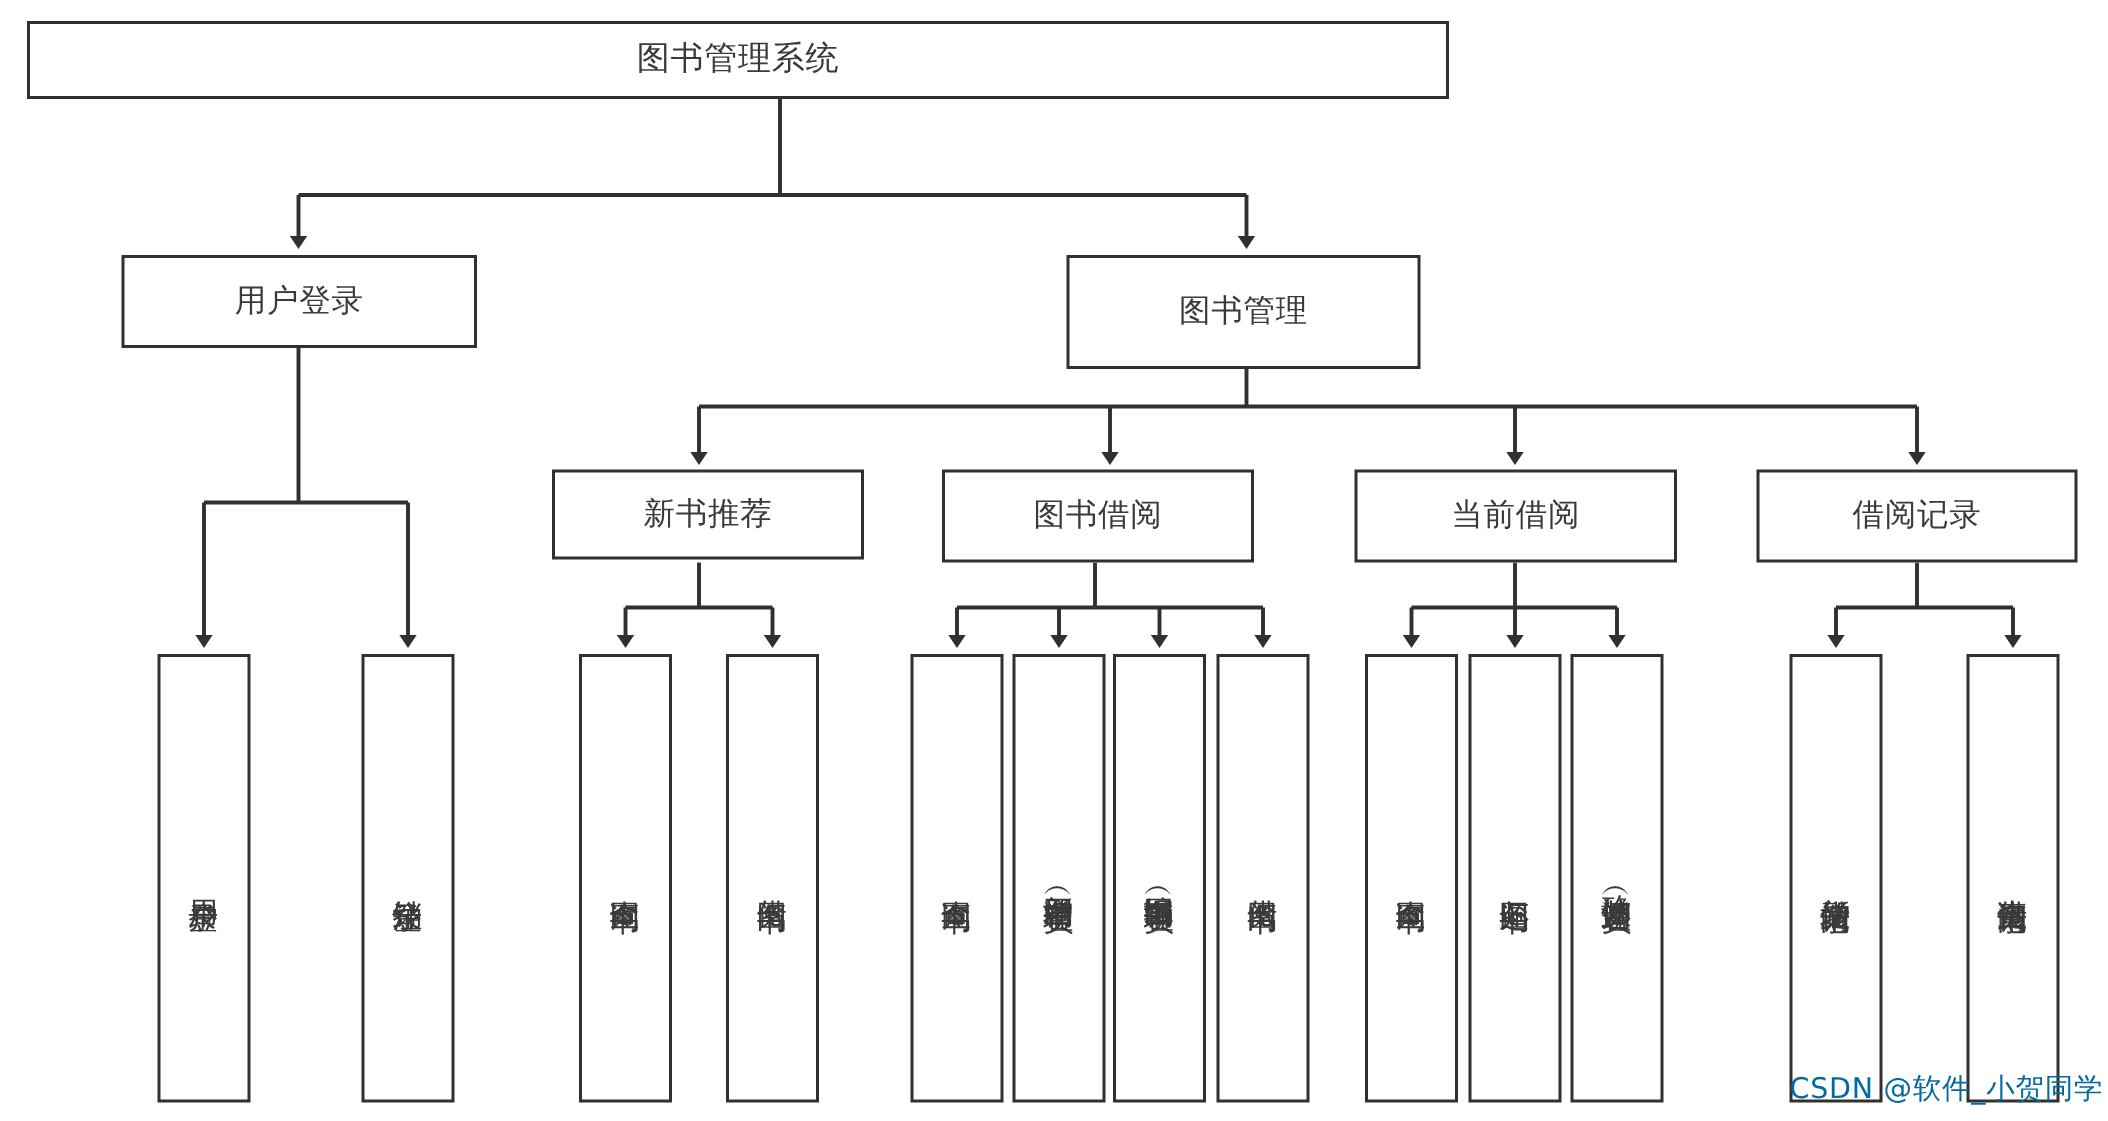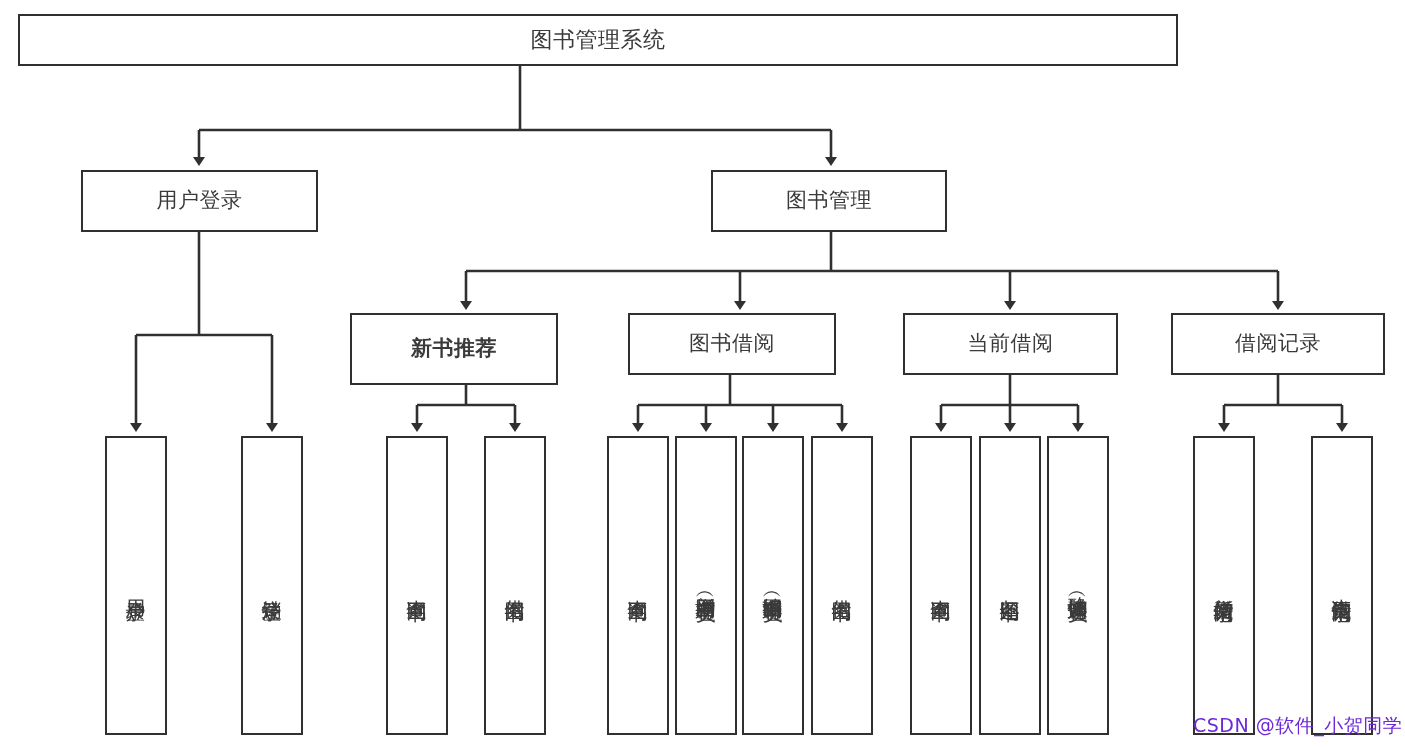--- a/index.html
+++ b/index.html
@@ -52,21 +52,21 @@
     padding: 4px 0;
   }
   .node.leaf .vlabel {
     writing-mode: vertical-rl;
     text-orientation: upright;
     white-space: normal;
     max-height: 100%;
   }
   .watermark {
     position: absolute;
-    color: #6d28d9;
+    color: #0369a1;
     font-size: 19px;
     letter-spacing: 0.5px;
     white-space: nowrap;
     user-select: none;
   }
 </style>
 </head>
 <body>
 
 <div id="canvas">
@@ -114,32 +114,32 @@
       <path d="M1010,405 L1010,424" marker-end="url(#arrow)"></path>
       <path d="M1078,405 L1078,424" marker-end="url(#arrow)"></path>
 
       <path d="M1278,375 L1278,405"></path>
       <path d="M1224,405 L1342,405"></path>
       <path d="M1224,405 L1224,424" marker-end="url(#arrow)"></path>
       <path d="M1342,405 L1342,424" marker-end="url(#arrow)"></path>
     </g>
   </svg>
 
-  <div class="node root" style="left:18px; top:14px; width:1160px; height:52px;">
+  <div class="node root" style="left:18px; top:14px; width:948px; height:52px;">
     <span>图书管理系统</span>
   </div>
 
   <div class="node" style="left:81px; top:170px; width:237px; height:62px;">
     <span>用户登录</span>
   </div>
-  <div class="node" style="left:711px; top:170px; width:236px; height:62px;">
+  <div class="node" style="left:711px; top:170px; width:236px; height:76px;">
     <span>图书管理</span>
   </div>
 
-  <div class="node" style="left:350px; top:313px; width:208px; height:72px;font-weight:bold;">
+  <div class="node" style="left:368px; top:313px; width:208px; height:60px;">
     <span>新书推荐</span>
   </div>
   <div class="node" style="left:903px; top:313px; width:215px; height:62px;">
     <span>当前借阅</span>
   </div>
   <div class="node" style="left:628px; top:313px; width:208px; height:62px;">
     <span>图书借阅</span>
   </div>
   <div class="node" style="left:1171px; top:313px; width:214px; height:62px;font-family:Liberation Serif, serif;">
     <span>借阅记录</span>

